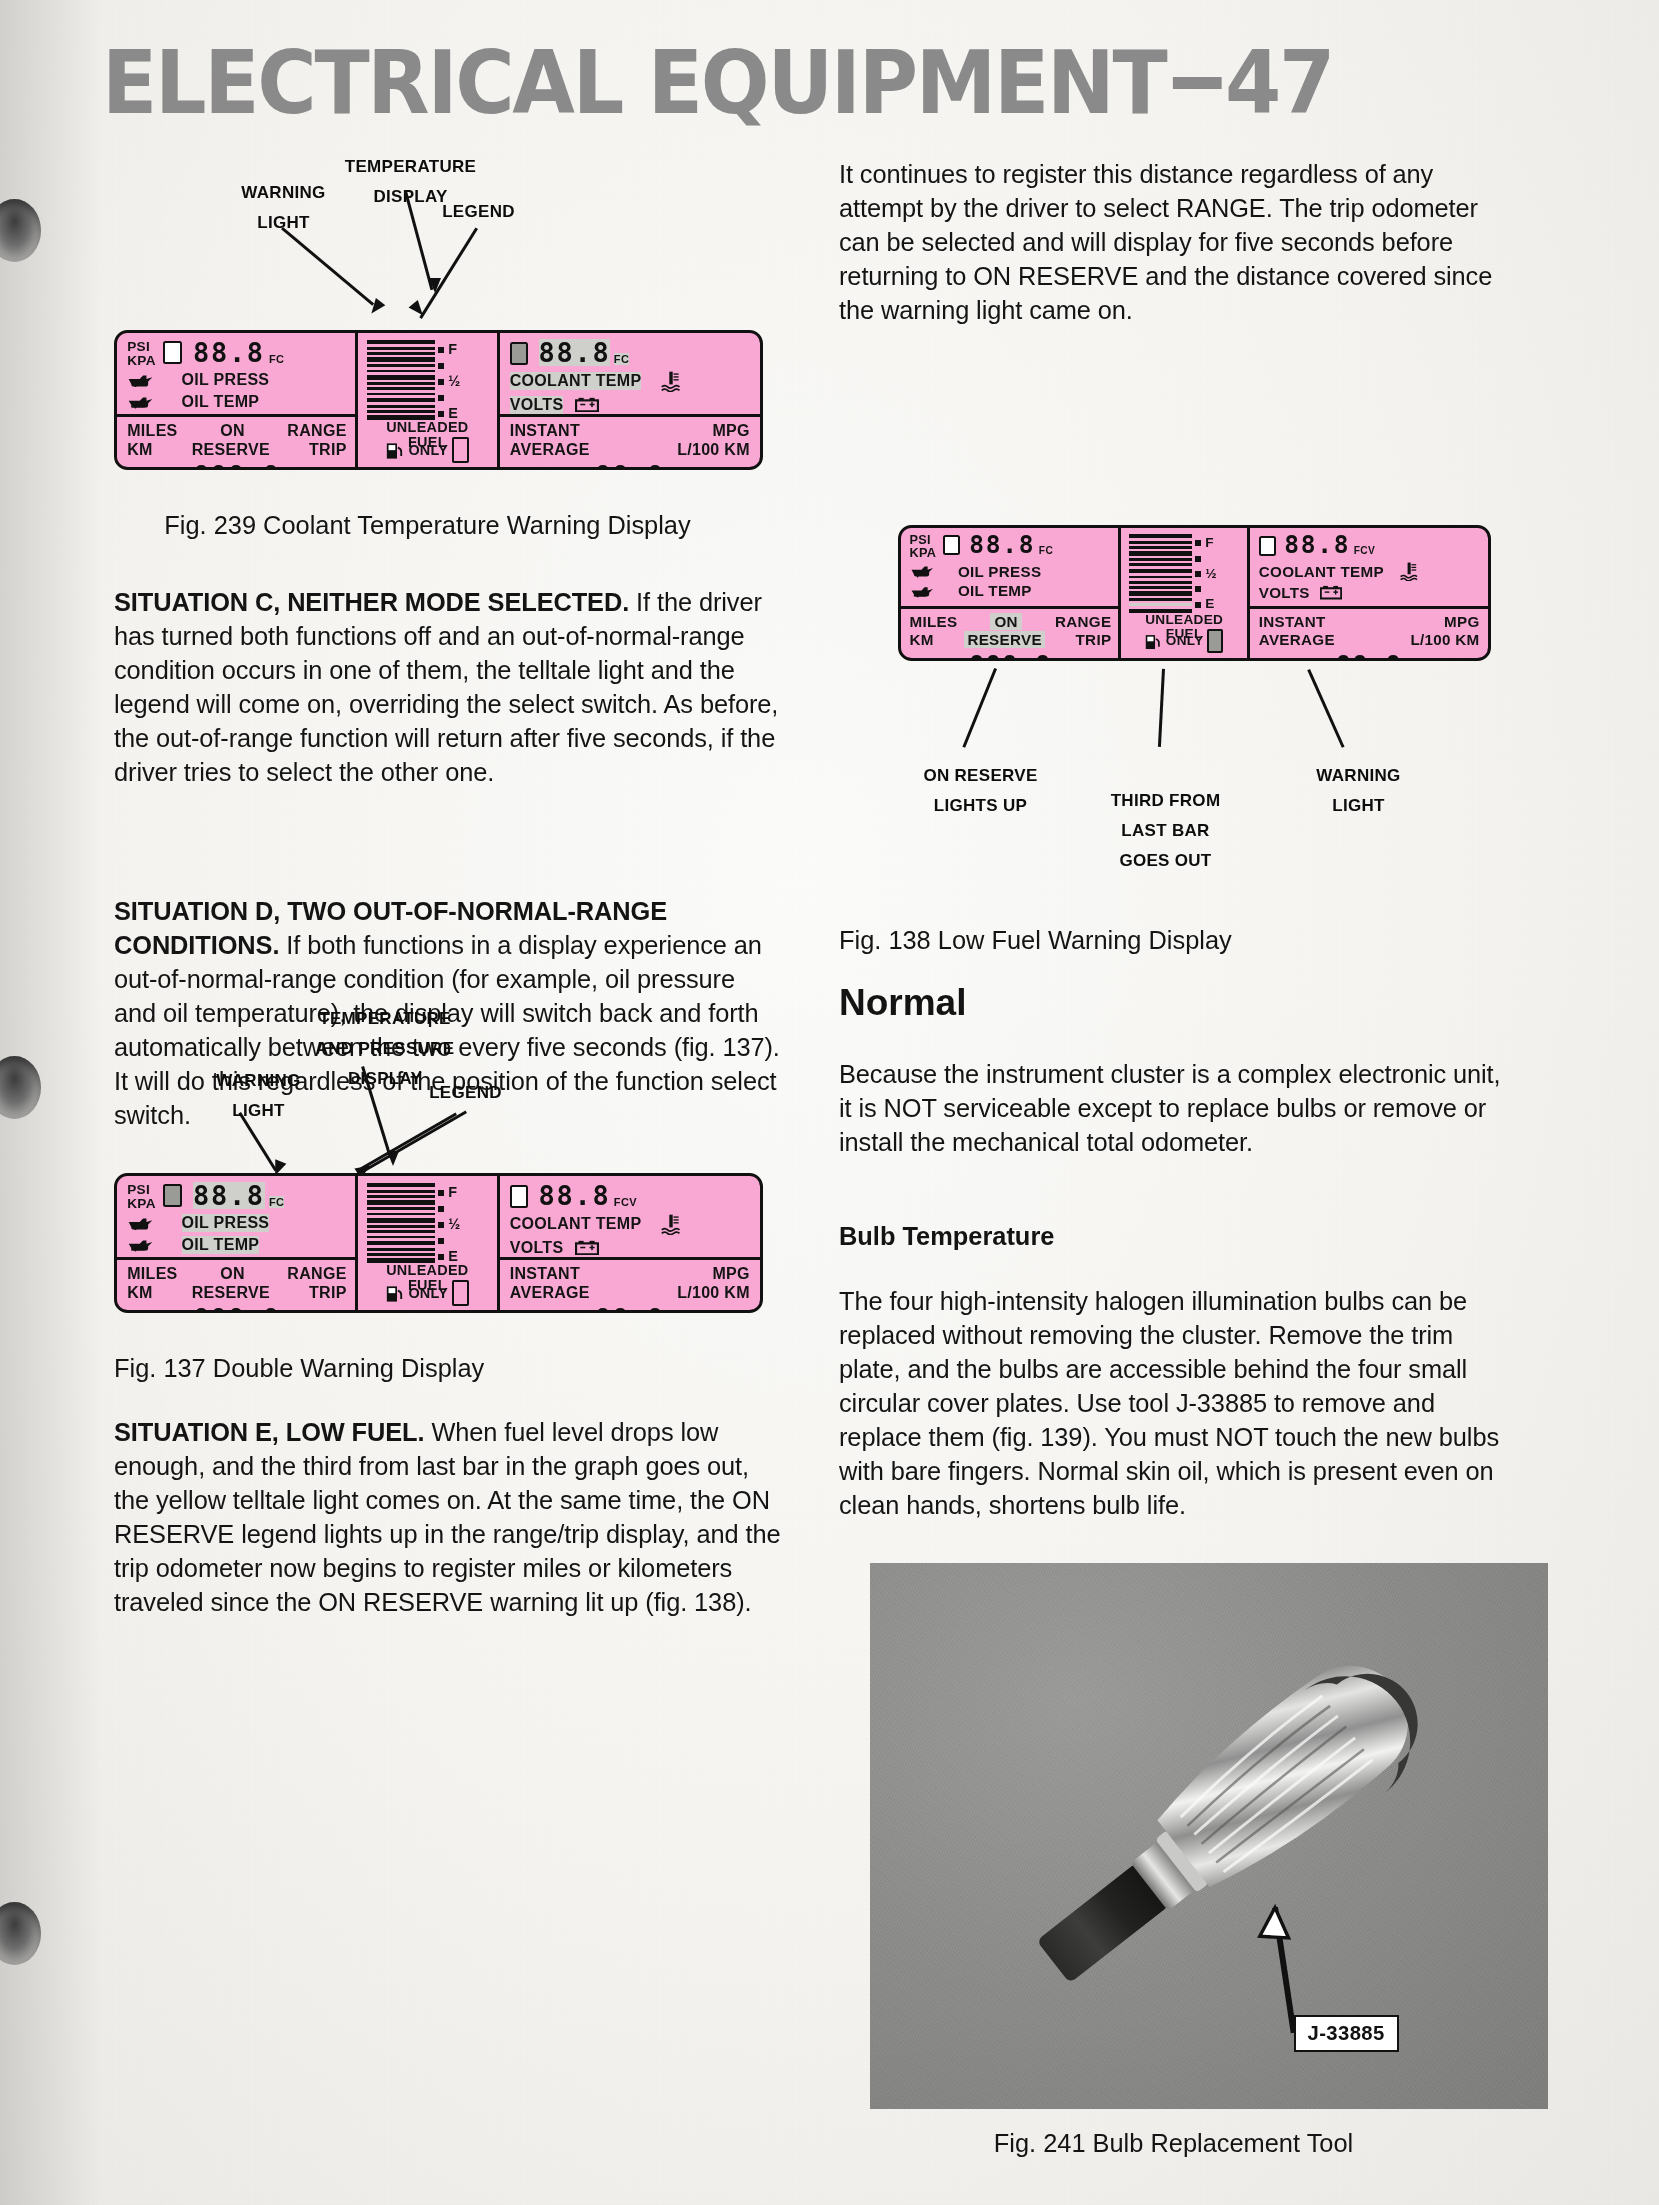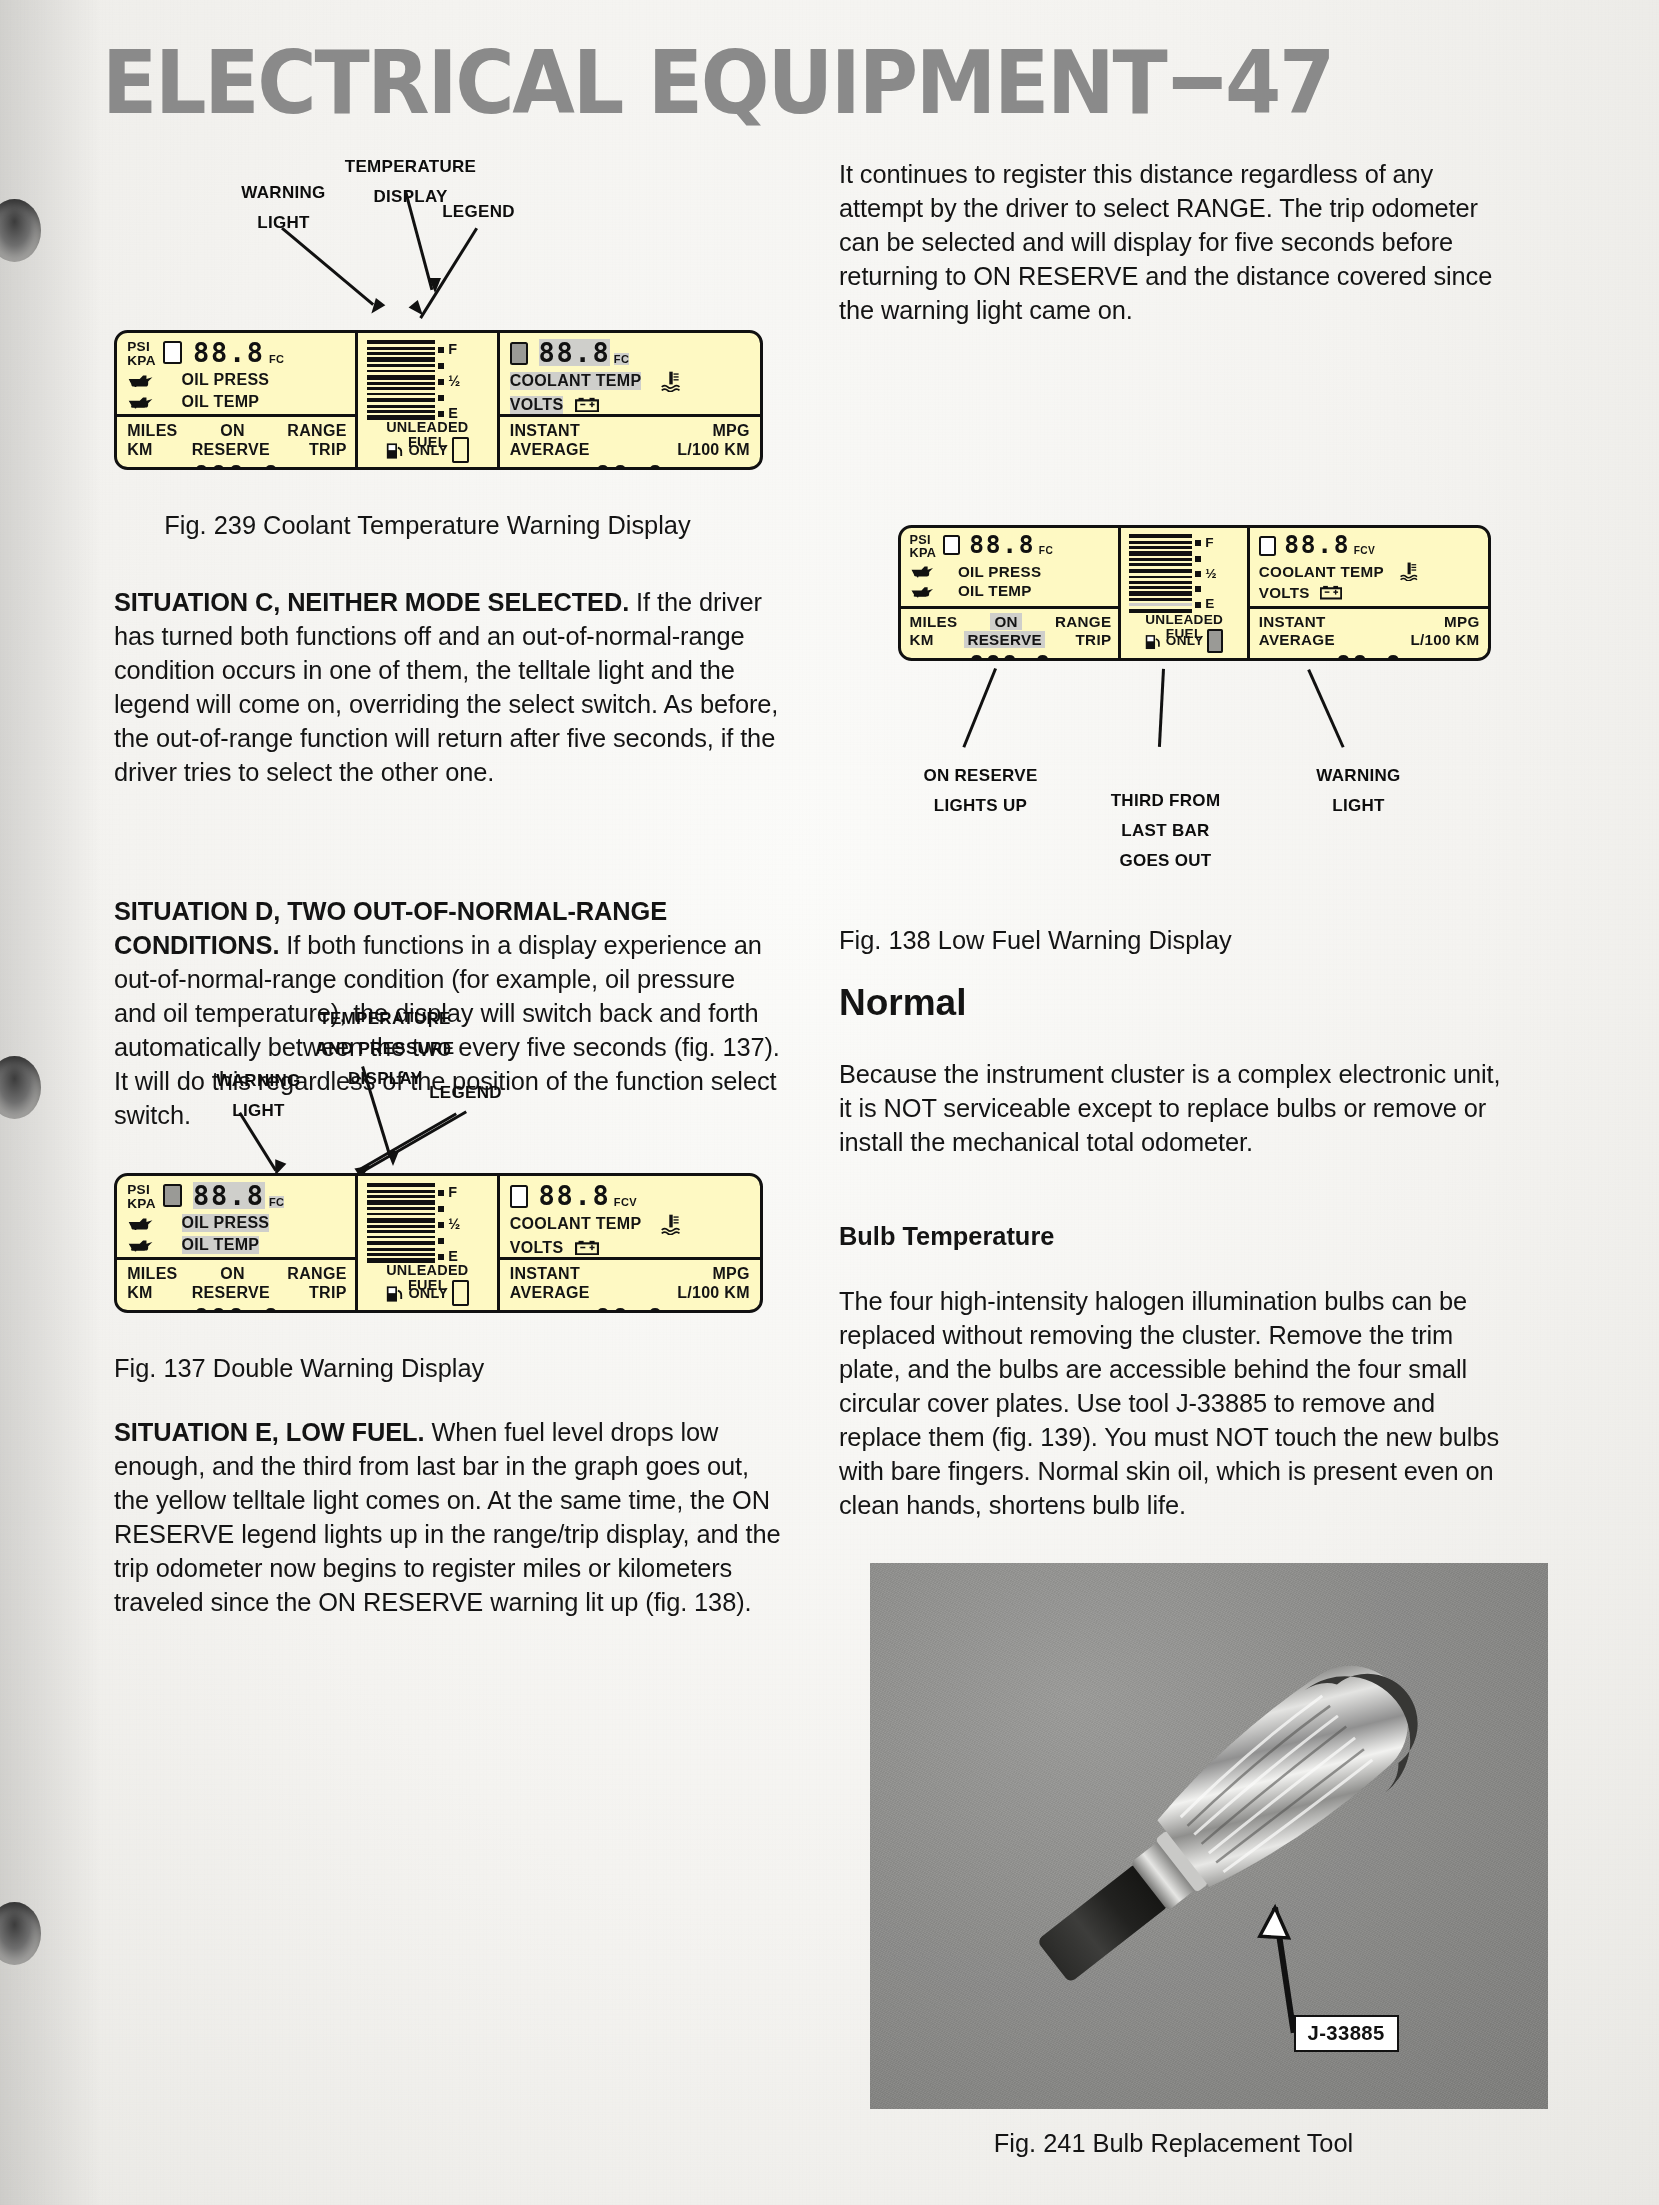--- a/index.html
+++ b/index.html
@@ -94,21 +94,21 @@
   .arrowhead{
     position:absolute;width:0;height:0;
     border-left:6px solid transparent;border-right:6px solid transparent;
     border-top:15.2px solid #111;
   }
 
   
   .cluster{
     position:absolute;
     border:3.4px solid #111;border-radius:13.6px;
-    background:#fef9c3;
+    background:#f9a8d4;
     display:flex;
     box-sizing:border-box;
     overflow:hidden;
   }
   .cl-pane{box-sizing:border-box;display:flex;flex-direction:column;}
   .cl-left{flex:0 0 37.5%;border-right:3.4px solid #111;}
   .cl-mid{flex:0 0 22%;border-right:3.4px solid #111;}
   .cl-right{flex:1 1 auto;}
   .cl-top{flex:0 0 56%;border-bottom:3.4px solid #111;position:relative;}
   .cl-bot{flex:1 1 auto;position:relative;}

